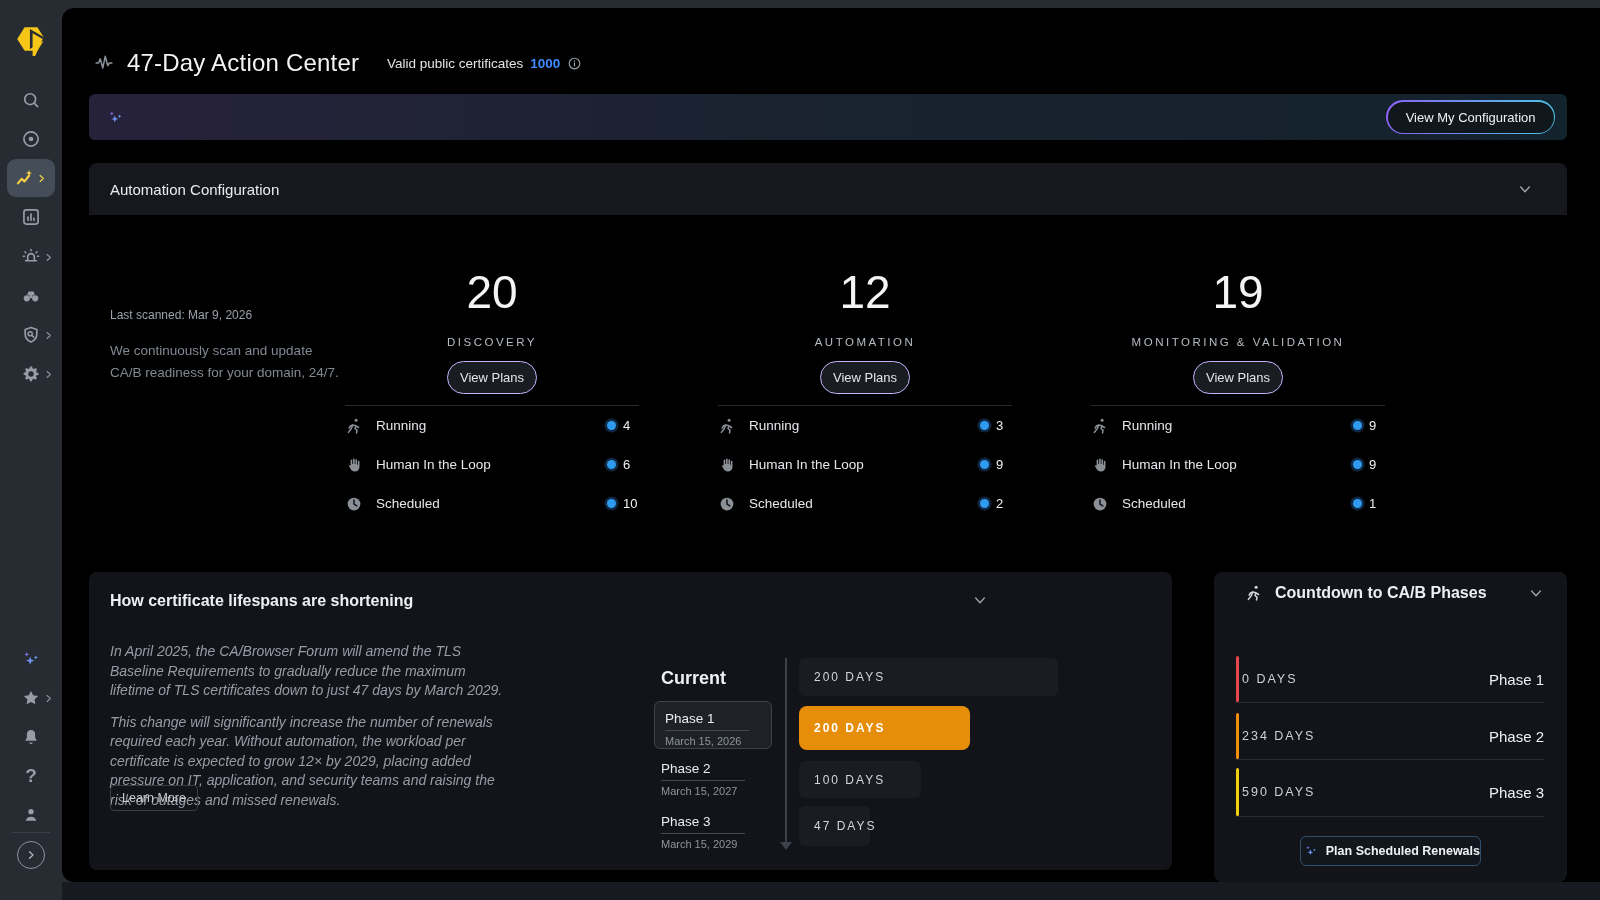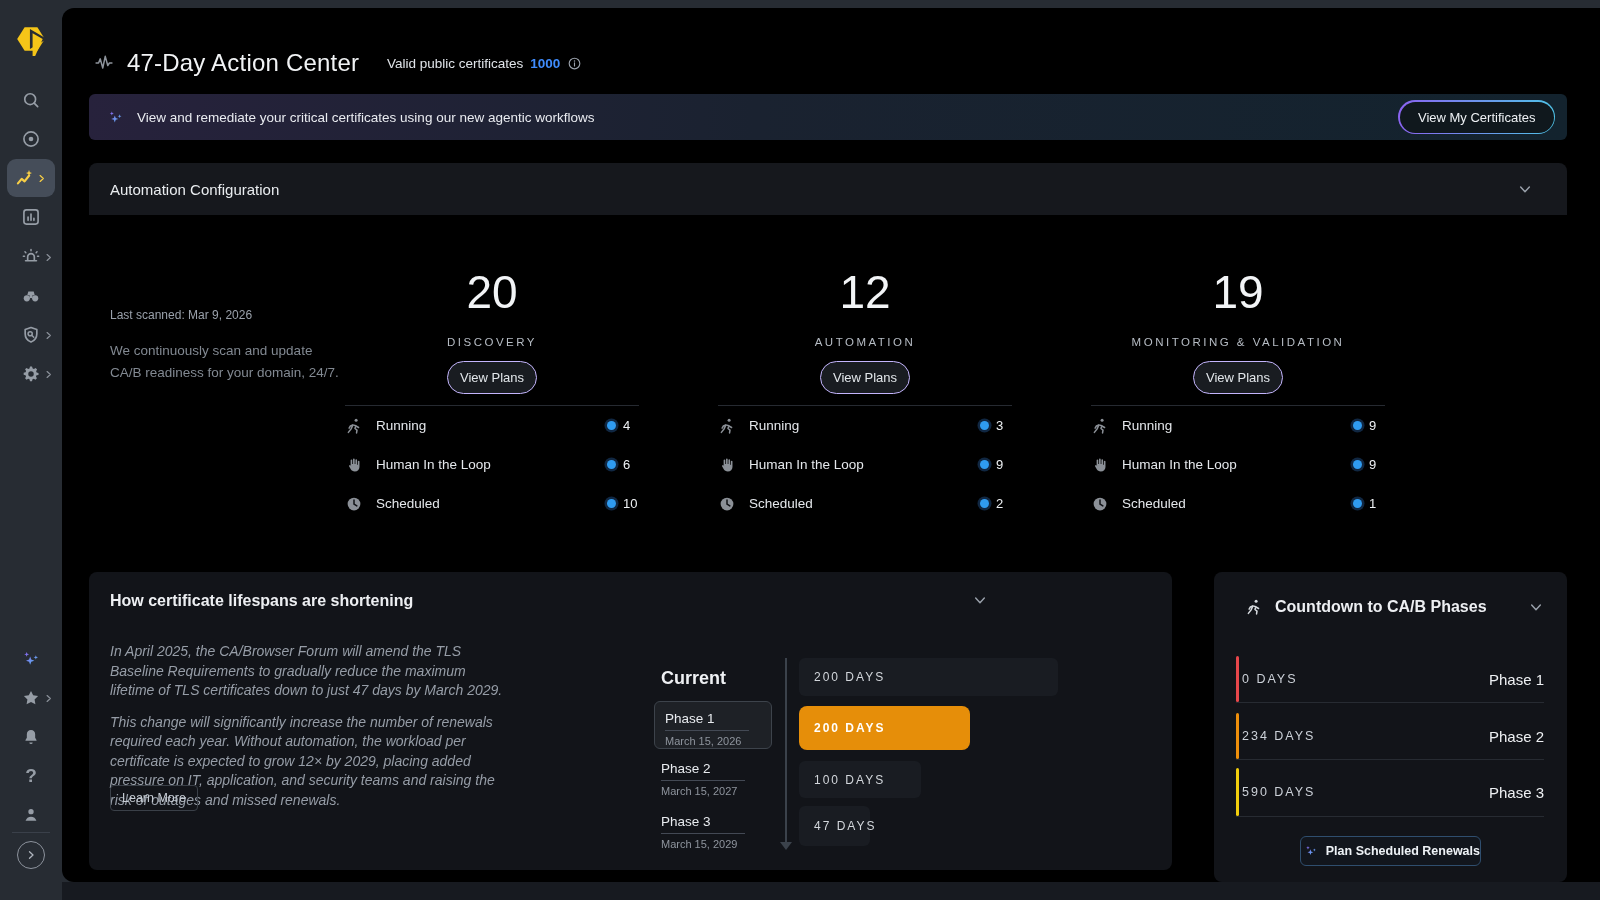--- a/index.html
+++ b/index.html
@@ -87,21 +87,21 @@
   .v-arrow { position:absolute; left:696px; top:86px; width:2px; height:184px; background:#3b424b; }
   .v-arrow:after { content:""; position:absolute; left:-5px; top:184px; border:6px solid transparent; border-top:8px solid #3b424b; }
 
   .bar { position:absolute; left:710px; border-radius:6px; background:#191c22; display:flex; align-items:center; padding-left:15px; font-size:12px; letter-spacing:2px; color:#d3d7dc; white-space:nowrap; }
   .bar.b0 { top:86px;  height:38px; }
   .bar.b1 { top:134px; height:44px; border-radius:8px; background:#e68e09; color:#ffffff; font-weight:600; }
   .bar.b2 { top:189px; height:37px; }
   .bar.b3 { top:234px; height:40px; }
 
   
-  .cd-head { position:absolute; left:31px; top:26px; right:23px; display:flex; align-items:center; }
+  .cd-head { position:absolute; left:31px; top:12px; right:23px; display:flex; align-items:center; }
   .cd-head .ric { width:18px; height:18px; color:#d6dade; }
   .cd-head .panel-title { margin-left:12px; }
   .cd-head .chev { margin-left:auto; }
   .cd-row { position:absolute; left:22px; right:23px; display:flex; align-items:center; border-bottom:1px solid #272b32; }
   .cd-row.r0 { top:84px;  height:47px; }
   .cd-row.r1 { top:141px; height:47px; }
   .cd-row.r2 { top:196px; height:49px; }
   .cd-accent { width:3px; height:100%; border-radius:2px; flex:none; }
   .cd-days { margin-left:3px; font-size:12.5px; letter-spacing:2px; color:#ccd1d8; }
   .cd-phase { margin-left:auto; font-size:15px; color:#eef0f3; }
@@ -306,23 +306,22 @@
     <span class="val">1000</span>
     <svg class="info">
         <use href="#i-info"></use>
       </svg>
   </div>
 
   <div class="banner">
     <svg class="spark">
         <use href="#i-spark-mono"></use>
       </svg>
-    <span class="btxt">View and remediate your critical certificates using our new agentic workflows</span>
     <div class="grad-pill">
-      <div class="inner">View My Certificates</div>
+      <div class="inner">View My Configuration</div>
     </div>
   </div>
 
   <section class="ac-panel">
     <div class="ac-head">
       <span class="t">Automation Configuration</span>
       <svg class="chev">
           <use href="#i-chevD"></use>
         </svg>
     </div>

